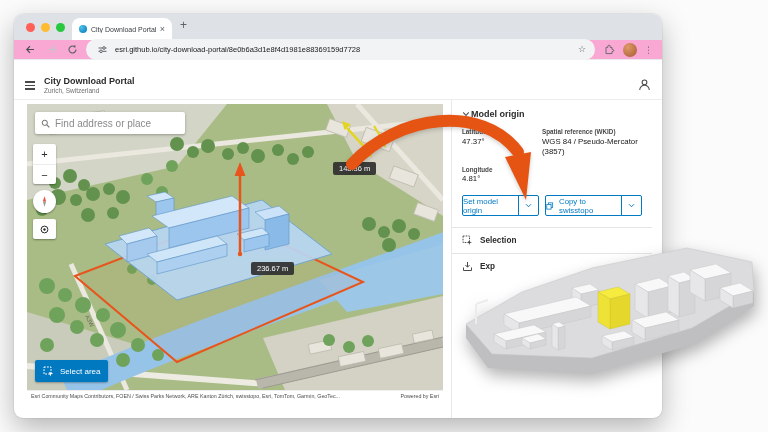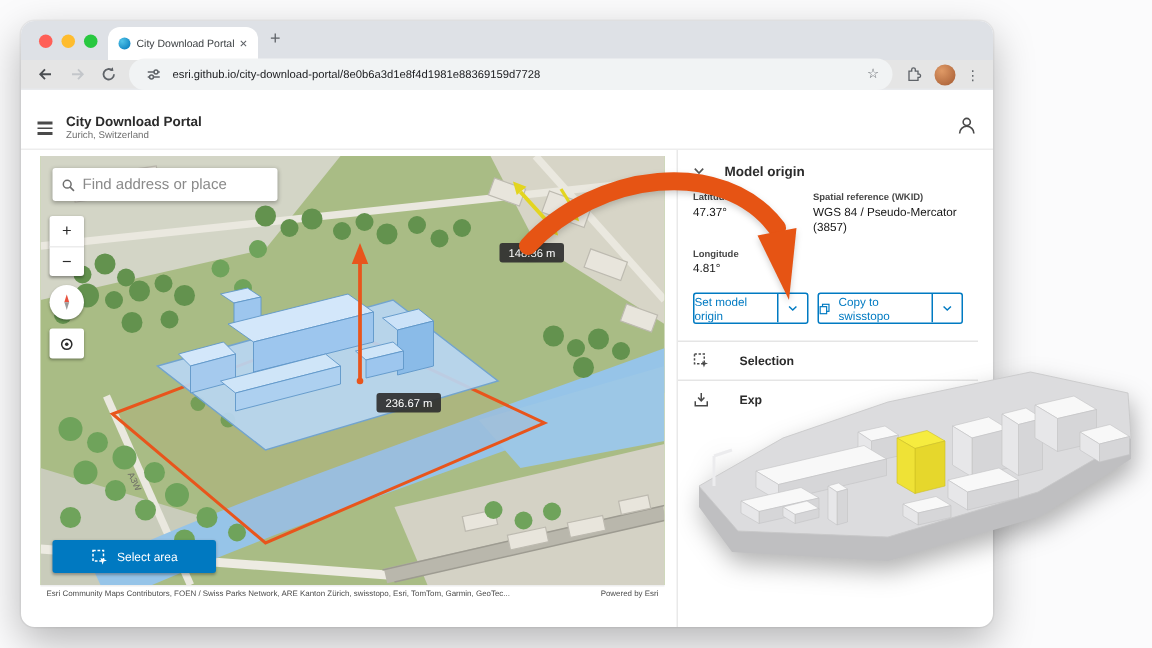--- a/index.html
+++ b/index.html
@@ -11,21 +11,21 @@
           background:#fff;box-shadow:0 10px 28px rgba(0,0,0,.28),0 0 0 1px rgba(0,0,0,.05);overflow:hidden}
   .tabstrip{position:absolute;left:0;top:0;width:100%;height:26px;background:#dee1e6;display:flex;align-items:center;padding-left:12px}
   .tl{width:9px;height:9px;border-radius:50%;margin-right:6px;display:inline-block}
   .tl-r{background:#ff5f57}.tl-y{background:#febc2e}.tl-g{background:#28c840}
   .tab{position:absolute;left:58px;top:4px;height:22px;width:100px;background:#fff;border-radius:8px 8px 0 0;
        display:flex;align-items:center;padding:0 7px;gap:4px}
   .favicon{width:8px;height:8px;border-radius:50%;background:radial-gradient(circle at 30% 30%,#4fc3e8,#0074b8);flex:0 0 auto}
   .tab-title{font-size:7px;color:#3c4043;white-space:nowrap;overflow:hidden;flex:1}
   .tab-close{font-size:9px;color:#5f6368;line-height:1}
   .newtab{position:absolute;left:166px;top:4px;font-size:12px;color:#5f6368}
-  .toolbar{position:absolute;left:0;top:26px;width:100%;height:20px;background:#e5e5e5;border-bottom:1px solid #e8eaed;
+  .toolbar{position:absolute;left:0;top:26px;width:100%;height:20px;background:#f9a8d4;border-bottom:1px solid #e8eaed;
            display:flex;align-items:center;padding:0 9px;gap:7px}
   .nav-ico{width:14px;height:14px;display:flex;align-items:center;justify-content:center;flex:0 0 auto}
   .addr{flex:1;height:21px;background:#f1f3f4;border-radius:11px;display:flex;align-items:center;padding:0 9px;gap:6px;min-width:0}
   .url{font-size:7.5px;color:#202124;white-space:nowrap;overflow:hidden;flex:1}
   .star{font-size:9px;color:#5f6368;line-height:1}
   .avatar{width:14px;height:14px;border-radius:50%;background:radial-gradient(circle at 35% 30%,#e09a66,#a35a32);flex:0 0 auto}
   .dots{font-size:9px;color:#5f6368}
 
   
   .appbar{position:absolute;left:0;top:58px;width:100%;height:28px;background:#fff;border-bottom:1px solid #ededed;
@@ -45,41 +45,41 @@
   .map-search input::placeholder{color:#8a8a8a}
   .map-tools{position:absolute;left:6px;top:40px;width:23px;display:flex;flex-direction:column;gap:6px;align-items:center}
   .tool-group{width:23px;background:#fff;border-radius:2px;box-shadow:0 1px 2px rgba(0,0,0,.35);overflow:hidden}
   .tool{width:23px;height:20px;display:flex;align-items:center;justify-content:center;font-size:11px;color:#2b2b2b}
   .tool + .tool{border-top:1px solid #ececec}
   .compass{width:23px;height:23px;border-radius:50%;background:#fff;box-shadow:0 1px 2px rgba(0,0,0,.35);
            display:flex;align-items:center;justify-content:center}
   .measure{position:absolute;background:rgba(48,48,48,.93);color:#fff;font-size:7.5px;padding:2px 6px;border-radius:2px;white-space:nowrap}
   .measure-h{left:306px;top:58px}
   .measure-w{left:224px;top:158px}
-  .select-area{position:absolute;left:8px;top:256px;height:22px;padding:0 26px;background:#0079c1;color:#fff;
+  .select-area{position:absolute;left:8px;top:256px;height:22px;padding:0 8px;background:#0079c1;color:#fff;
                display:flex;align-items:center;gap:6px;border-radius:2px;font-size:8px;box-shadow:0 1px 2px rgba(0,0,0,.3)}
   .attr-bar{position:absolute;left:13px;top:376px;width:416px;height:11px;background:#fff;display:flex;align-items:center;
             padding:0 4px;gap:6px;border-top:1px solid #eee}
   .attr-text{font-size:5.3px;color:#4b4b4b;white-space:nowrap;overflow:hidden;flex:1}
   .powered{font-size:5.3px;color:#4b4b4b;white-space:nowrap}
 
   
   .panel{position:absolute;left:437px;top:86px;width:201px;height:318px;background:#fff;border-left:1px solid #e9e9e9;
          padding:9px 10px 0 10px}
-  .po-head{display:flex;align-items:center;gap:13px}
+  .po-head{display:flex;align-items:center;gap:1px}
   .po-title{font-size:9px;font-weight:bold;color:#2b2b2b}
   .po-grid{display:grid;grid-template-columns:72px 1fr;column-gap:8px;row-gap:9px;margin-top:9px}
   .po-label{font-size:6.3px;font-weight:bold;color:#474747;margin-bottom:1.5px}
   .po-value{font-size:7.8px;color:#161616;line-height:1.3}
   .btn-col{display:flex;gap:6px;margin-top:11px}
   .split-btn{display:flex;height:21px;border:1px solid #007ac2;border-radius:2px;background:#fff;color:#007ac2;overflow:hidden}
   .sb-main{flex:1;display:flex;align-items:center;justify-content:center;gap:5px;font-size:7.8px}
   .sb-caret{width:20px;border-left:1px solid #007ac2;display:flex;align-items:center;justify-content:center}
   .hr{height:1px;background:#e5e5e5;margin:11px -10px 0}
-  .sec-row{display:flex;align-items:center;gap:20px;height:25px}
+  .sec-row{display:flex;align-items:center;gap:7px;height:25px}
   .sec-label{font-size:8.2px;color:#2b2b2b;font-weight:bold}
 
   
   .anno-arrow{position:absolute;left:340px;top:96px;z-index:70;pointer-events:none;filter:drop-shadow(0 2px 2px rgba(0,0,0,.18))}
   .model3d{position:absolute;left:452px;top:196px;z-index:75;pointer-events:none;filter:drop-shadow(2px 7px 8px rgba(0,0,0,.3))}
 </style>
 </head>
 <body>
 
 <div class="page">

